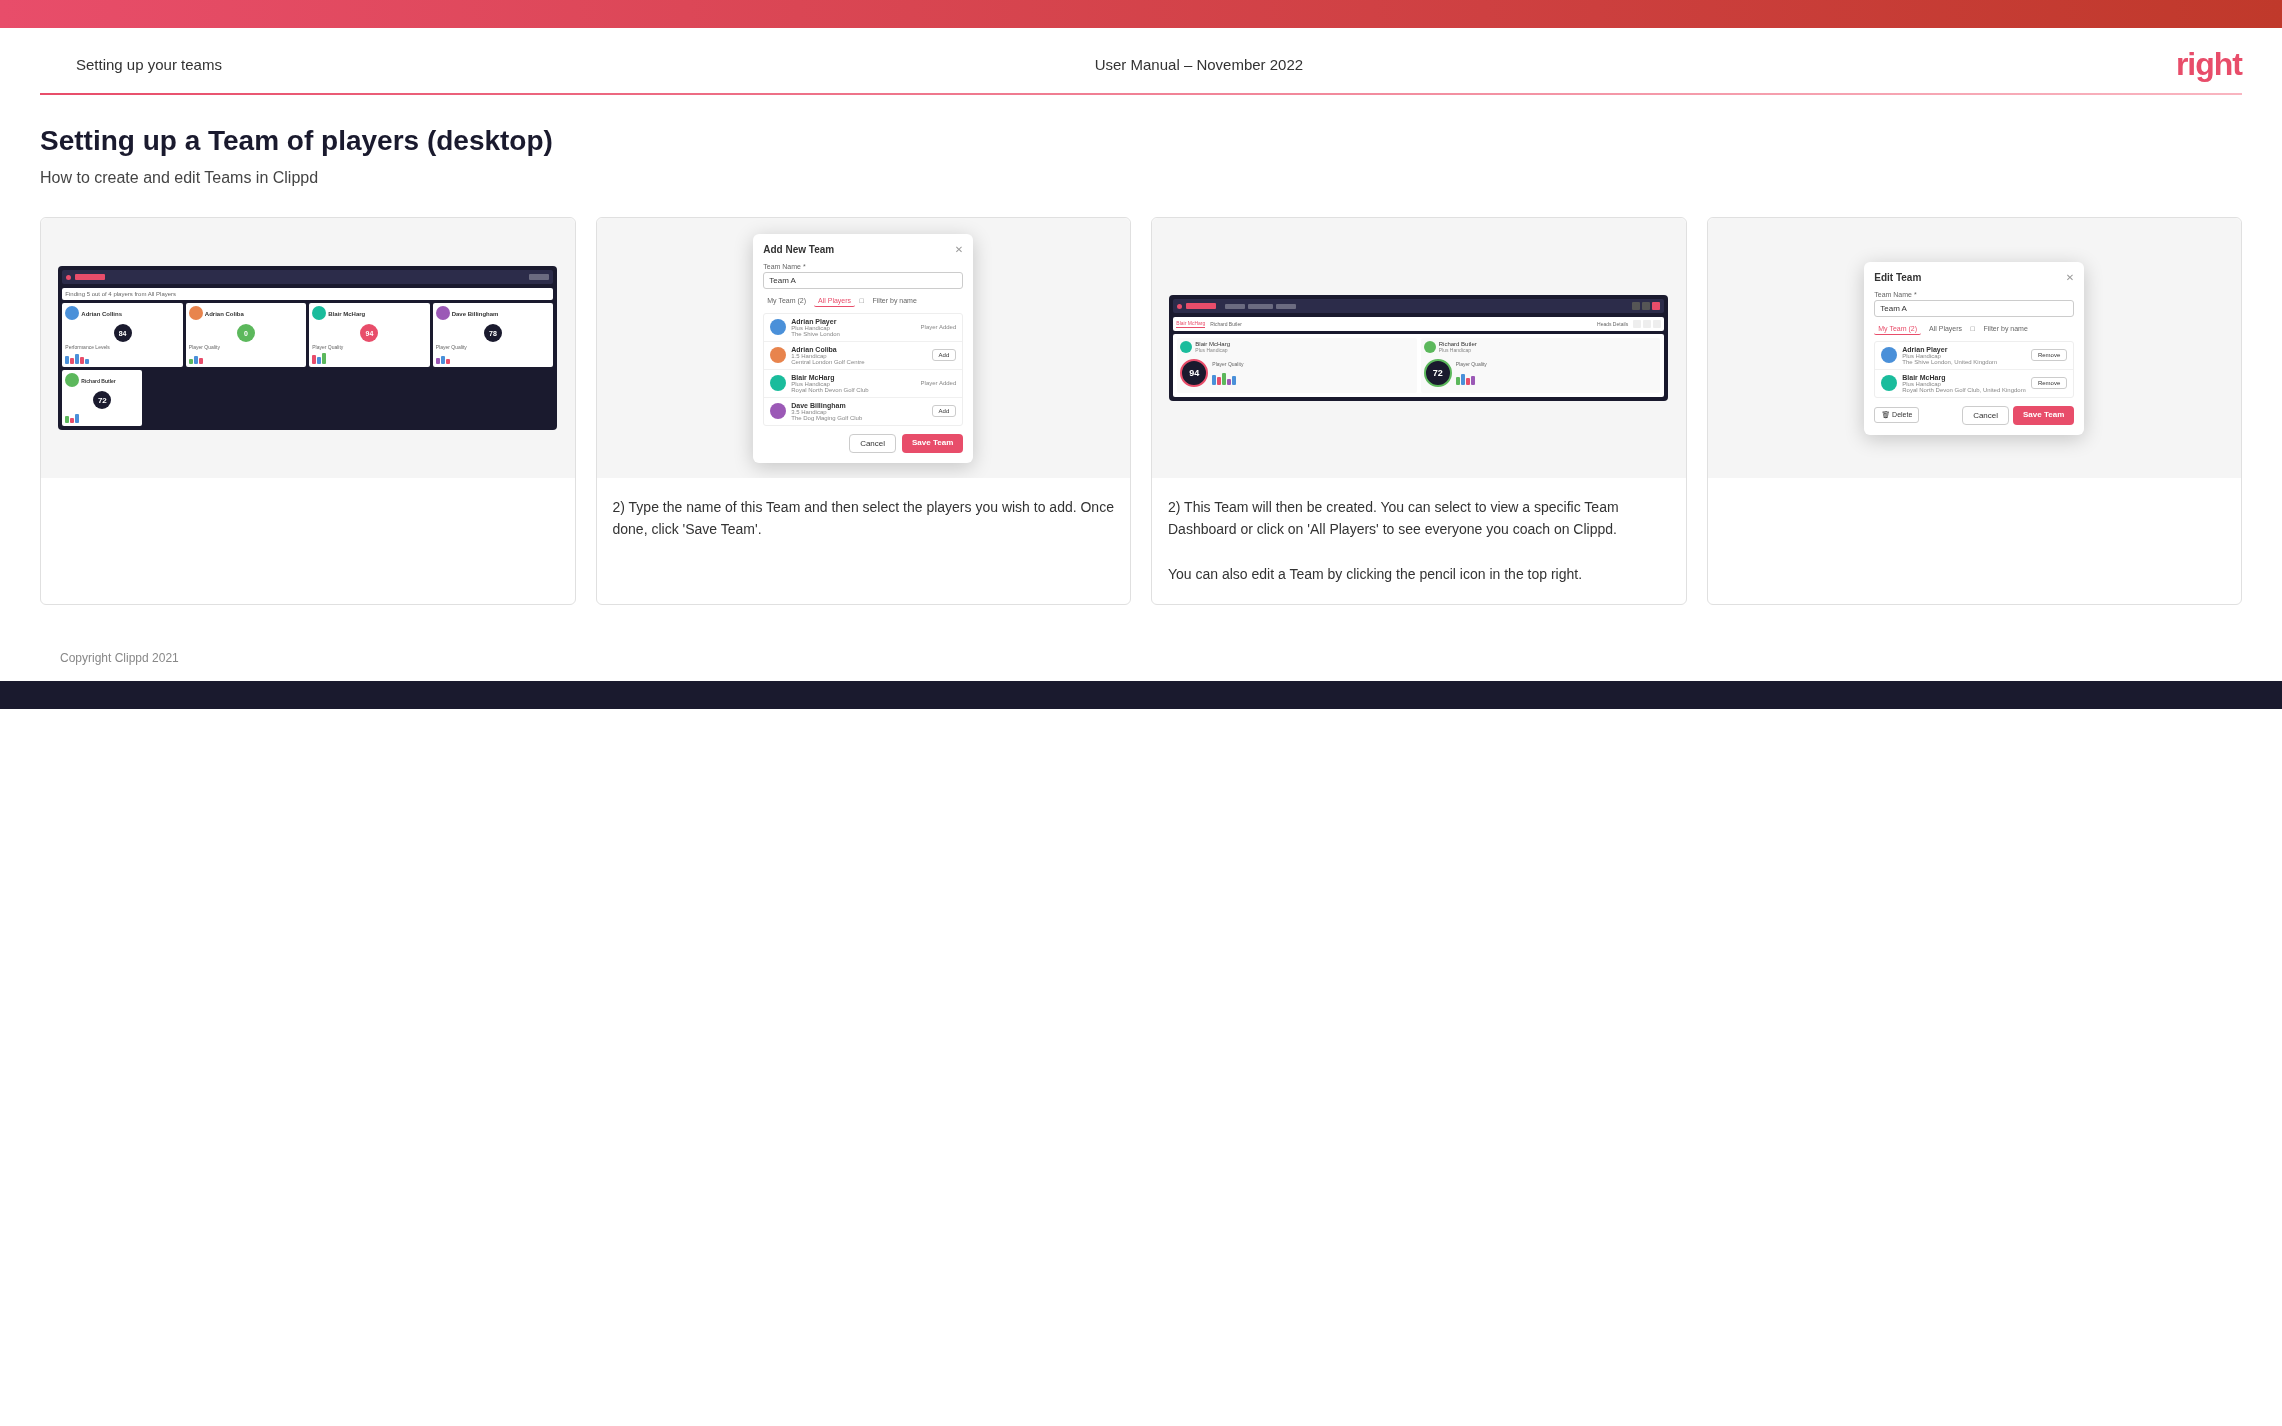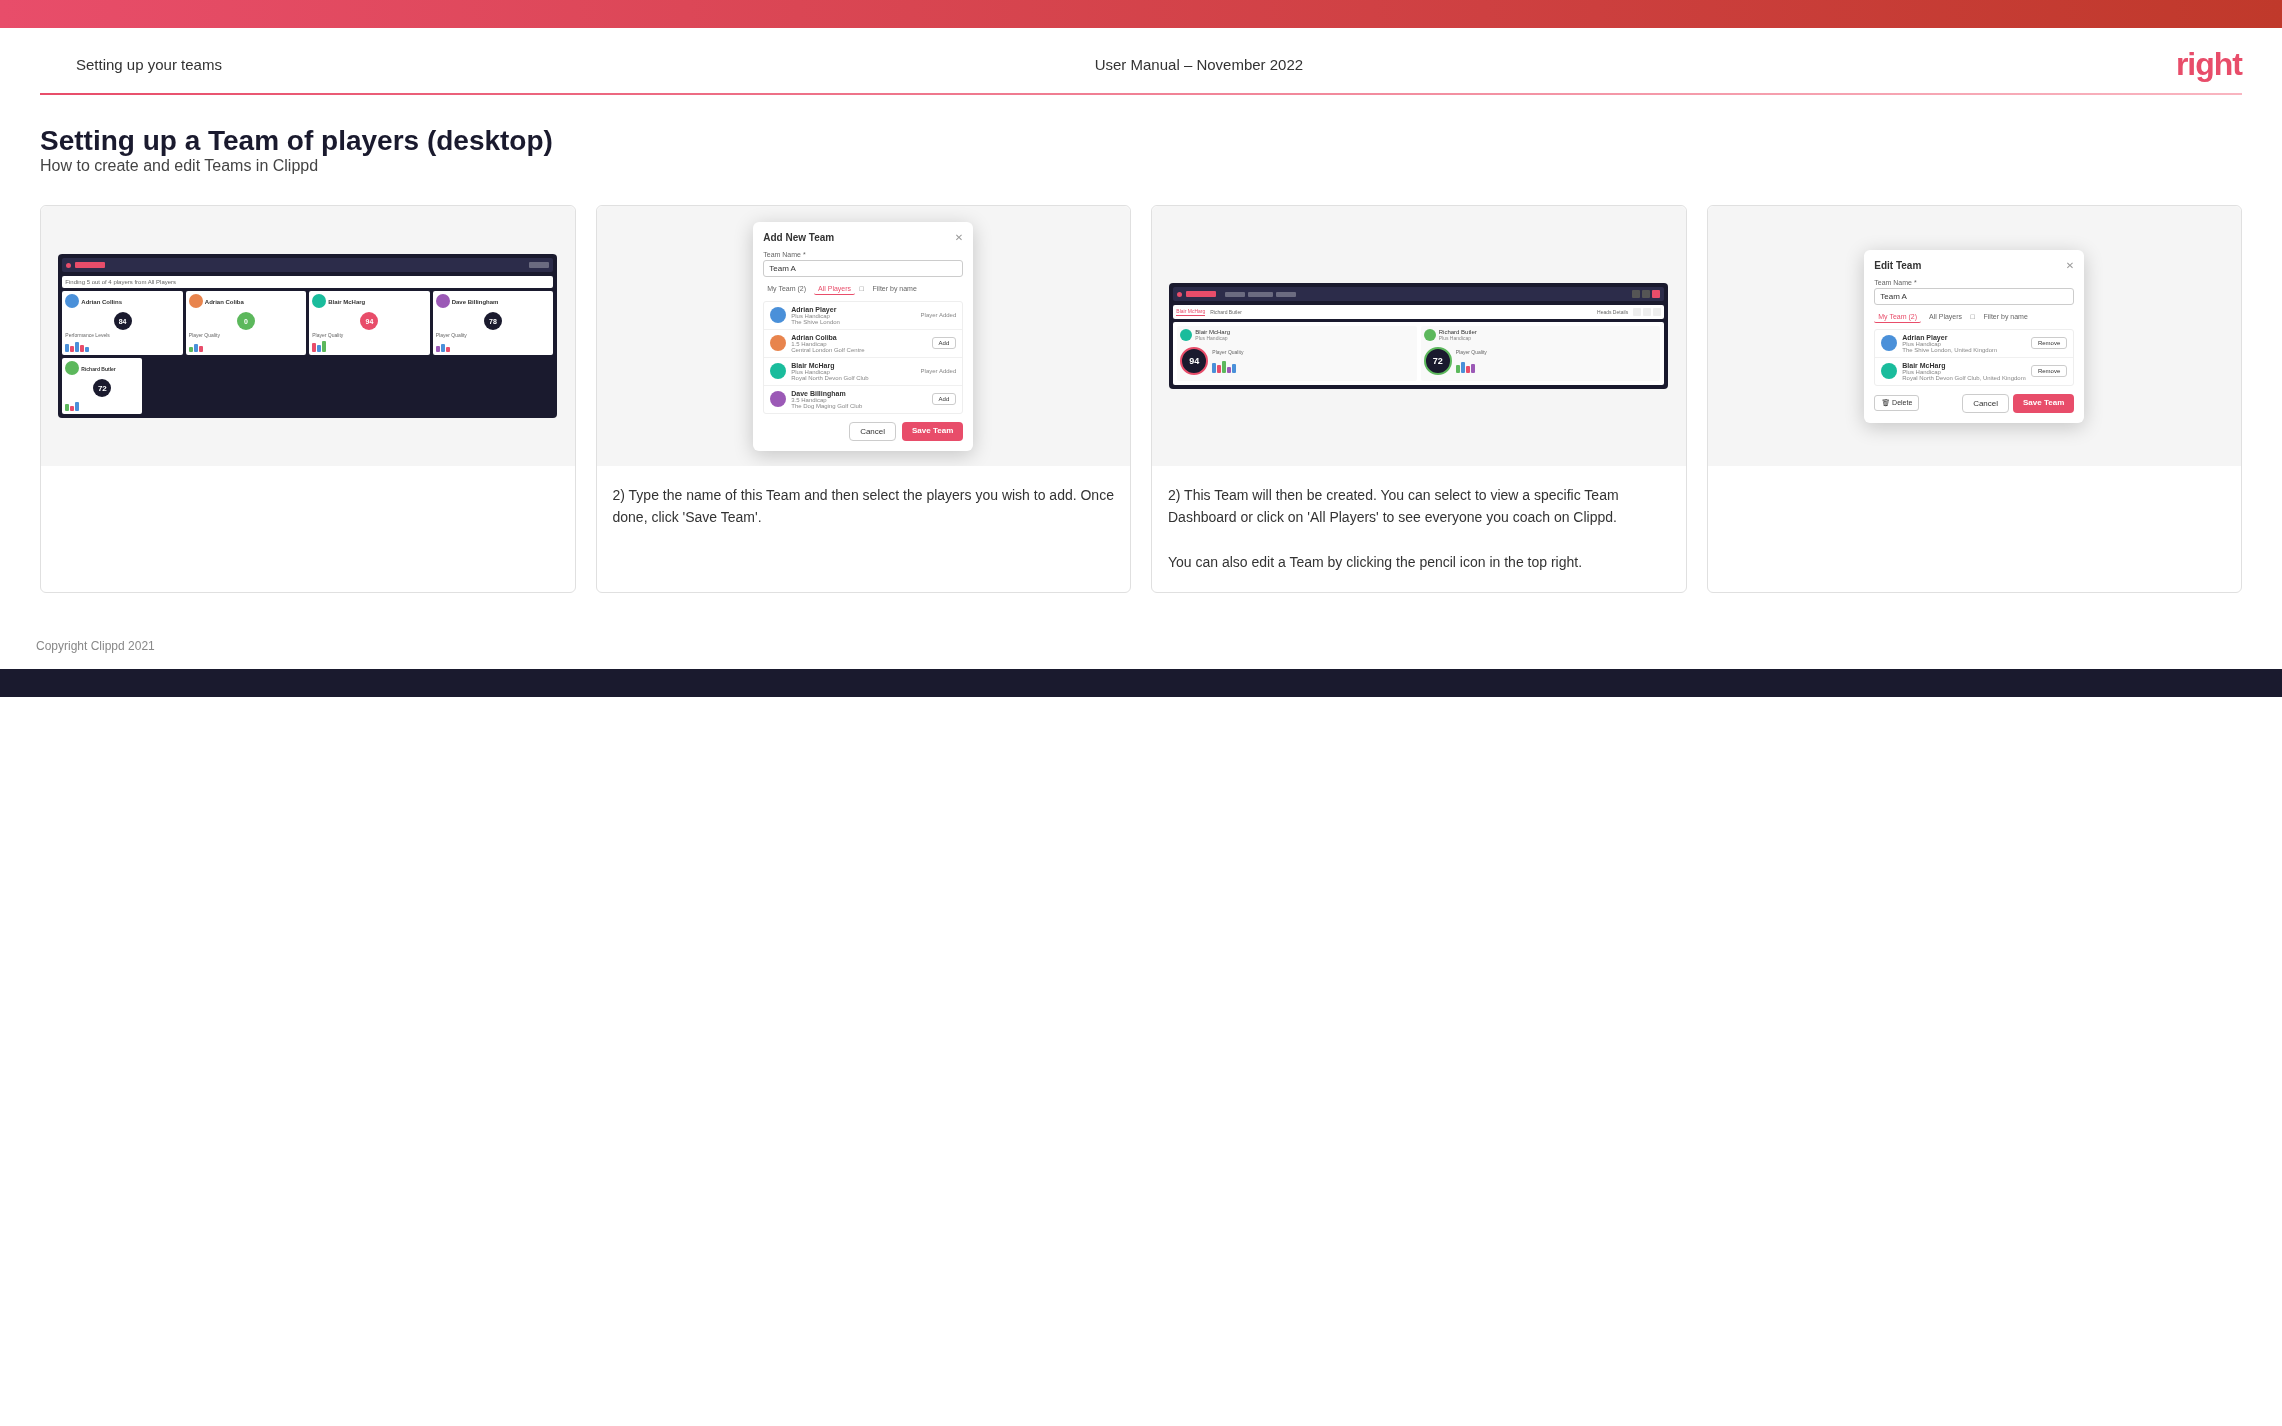--- a/index.html
+++ b/index.html
@@ -48,21 +48,21 @@
     }
 
     
     .page-title-section {
       padding: 30px 40px 20px 40px;
     }
     .page-title {
       font-size: 28px;
       font-weight: bold;
       color: #1a1a2e;
-      margin-bottom: 0;
+      margin-bottom: 12px;
     }
     .page-subtitle {
       font-size: 16px;
       color: #444;
     }
 
     
     .cards-container {
       display: flex;
       gap: 20px;
@@ -93,21 +93,21 @@
     .card-text {
       padding: 18px 16px;
       font-size: 14px;
       color: #333;
       line-height: 1.6;
       flex: 1;
     }
 
     
     .footer {
-      padding: 16px 36px;
+      padding: 16px 60px;
       font-size: 12px;
       color: #888;
     }
 
     
     .bottom-bar {
       height: 28px;
       background: #1a1a2e;
       width: 100%;
     }

